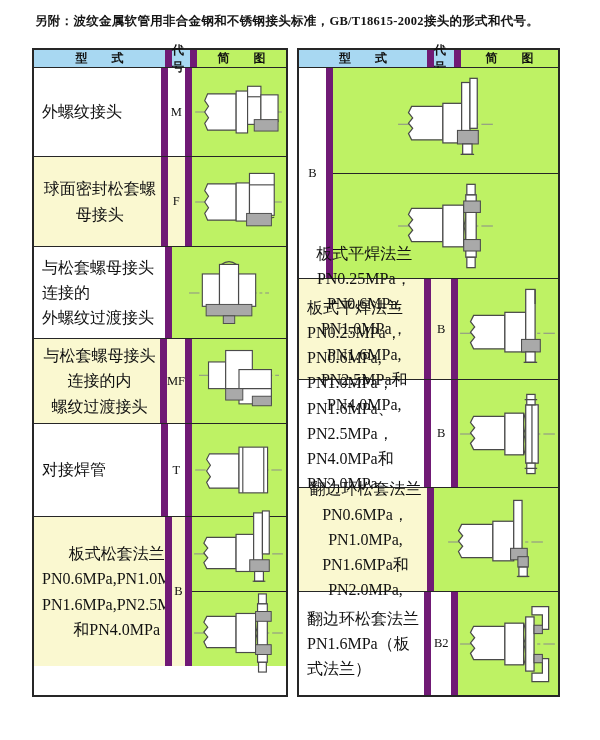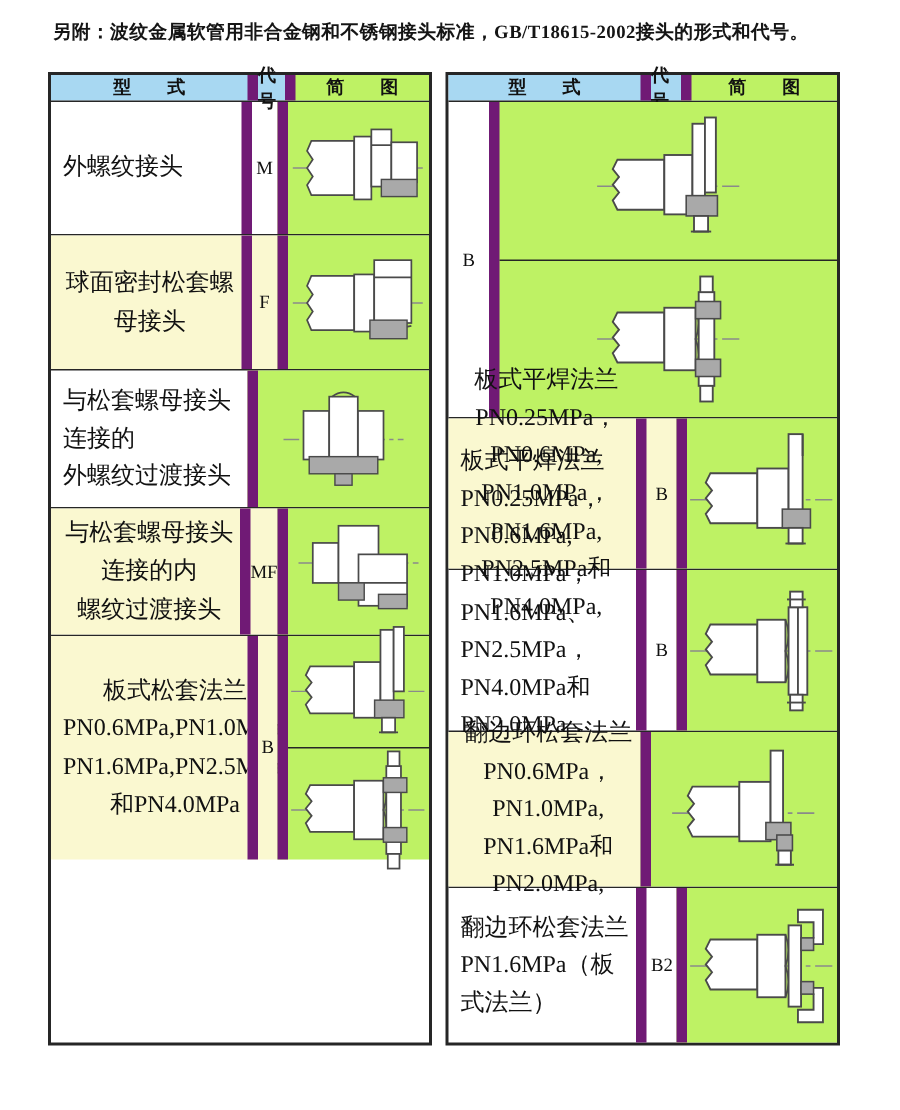--- a/index.html
+++ b/index.html
@@ -130,20 +130,37 @@
           <rect class="f" x="16" y="22" width="18" height="28"></rect>
           <rect class="f" x="34" y="10" width="28" height="40"></rect>
           <rect class="f" x="48" y="30" width="34" height="36"></rect>
           <line class="ln" x1="48" y1="50" x2="82" y2="50"></line>
           <rect class="h" x="34" y="50" width="18" height="12"></rect>
           <rect class="h" x="62" y="58" width="20" height="10"></rect>
         </svg>
       </div>
     </div>
 
+    <div class="row" style="height:93px">
+      <div class="cell c-type">
+          <span class="type-text">对接焊管</span>
+        </div>
+      <div class="cell c-code">
+          <span class="code-text">T</span>
+        </div>
+      <div class="cell c-diag">
+        <svg width="94" height="80" viewBox="0 0 96 84">
+          <line class="cl" x1="2" y1="42" x2="94" y2="42"></line>
+          <path class="f" d="M48,25 L17,25 l-3,6 l4,6 l-4,6 l4,6 l-4,6 l3,6 L48,61 Z"></path>
+          <rect class="f" x="48" y="18" width="30" height="48"></rect>
+          <line class="ln" x1="52" y1="18" x2="52" y2="66"></line>
+          <line class="ln" x1="74" y1="18" x2="74" y2="66"></line>
+        </svg>
+      </div>
+    </div>
 
     <div class="row hl" style="height:150px">
       <div class="cell c-type">
           <span class="type-text">板式松套法兰
 PN0.6MPa,PN1.0MPa,
 PN1.6MPa,PN2.5MPa,
 和PN4.0MPa</span>
         </div>
       <div class="cell c-code">
           <span class="code-text">B</span>

